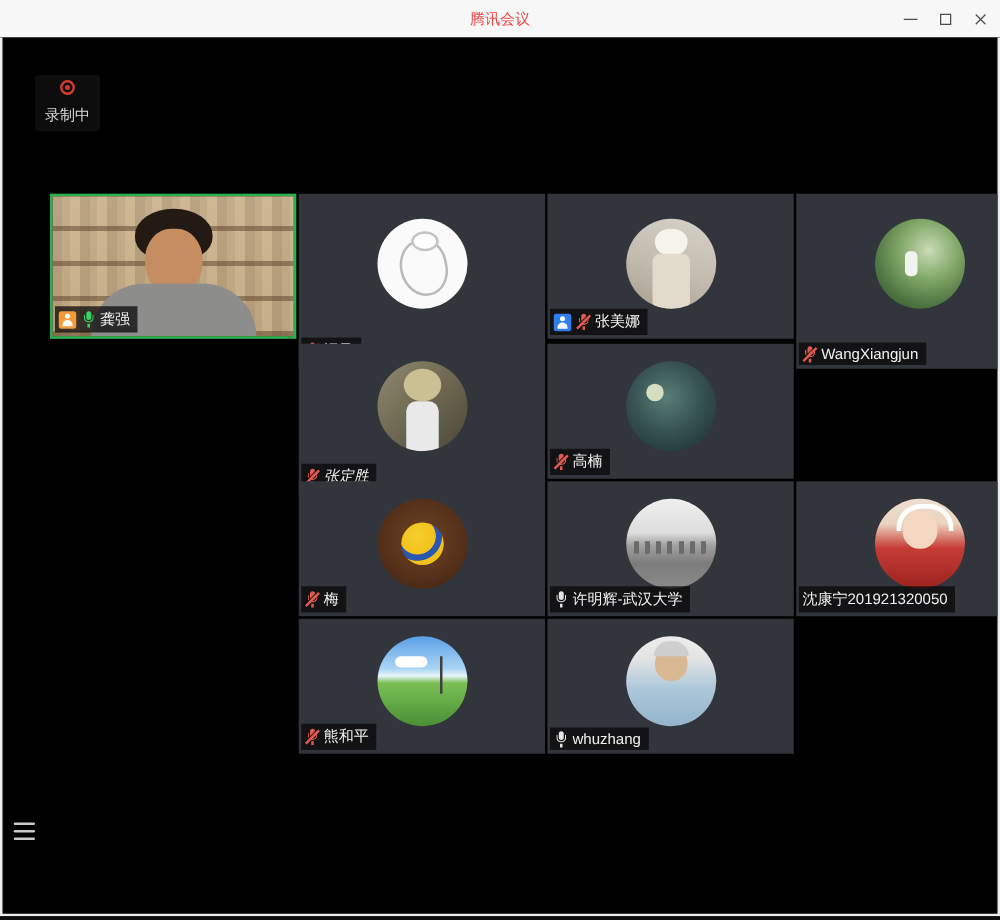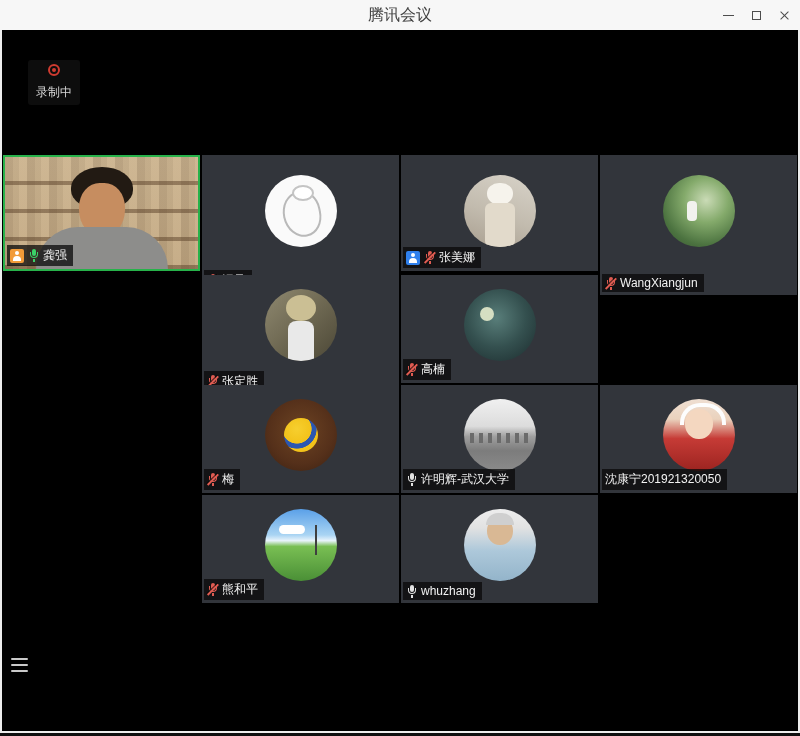--- a/index.html
+++ b/index.html
@@ -3,21 +3,21 @@
 <meta charset="utf-8">
 <style>
   * { margin:0; padding:0; box-sizing:border-box; }
   html,body { width:800px; height:736px; background:#000; overflow:hidden;
               font-family:"Liberation Sans","DejaVu Sans",sans-serif; }
   .window { position:relative; width:800px; height:736px; background:#000; }
 
   
   .titlebar { position:absolute; top:0; left:0; right:0; height:30px; background:#f7f7f7;
               display:flex; align-items:center; justify-content:center; }
-  .title { font-size:16px; color:#404040; }
+  .title { font-size:12px; color:#ef4444; }
   .win-controls { position:absolute; right:2px; top:0; height:30px; display:flex; }
   .win-btn { width:28px; height:100%; display:flex; align-items:center; justify-content:center; cursor:pointer; }
   .glyph-min { width:11px; height:1px; background:#4d4d4d; }
   .glyph-max { width:9px; height:9px; border:1px solid #4d4d4d; }
   .glyph-close { position:relative; width:11px; height:11px; }
   .glyph-close::before,.glyph-close::after { content:""; position:absolute; left:5px; top:0;
       width:1px; height:11px; background:#4d4d4d; }
   .glyph-close::before { transform:rotate(45deg); }
   .glyph-close::after  { transform:rotate(-45deg); }
 
@@ -33,21 +33,21 @@
   .rec-dot::after { content:""; position:absolute; left:2px; top:2px; width:4px; height:4px;
                     background:var(--c-recording,#cf3b30); border-radius:50%; }
   .rec-label { font-size:12px; color:#d9d9d9; }
 
   
   .list-icon { position:absolute; left:9px; top:628px; width:17px; height:14px;
                display:flex; flex-direction:column; justify-content:space-between; cursor:pointer; }
   .list-icon i { height:2px; background:#c9c9c9; border-radius:1px; }
 
   
-  .grid { position:absolute; inset:0; }
+  .grid { position:absolute; inset:0;margin-left:37px; }
   .tile { position:absolute; background:var(--c-tile,#32353b); overflow:hidden; cursor:pointer; }
   .tile.speaking { border:2px solid var(--c-speaking,#27b24a); }
 
   .avatar { position:absolute; left:50%; width:72px; height:72px; transform:translateX(-50%);
             border-radius:50%; overflow:hidden; }
 
   
   .nameplate { position:absolute; left:2px; bottom:3px; display:flex; align-items:center; gap:4px;
                background:rgba(8,8,8,.74); padding:2px 6px 2px 3px; max-width:calc(100% - 6px);
                white-space:nowrap; }
@@ -240,21 +240,21 @@
 
       <span class="mic muted">
         <i class="cap"></i>
         <i class="arc"></i>
         <i class="stem"></i>
         <i class="slash"></i>
       </span>
       <span class="pname">WangXiangjun</span>
     </div>
   </div>
-        <div class="tile" style="left: 200px; top: 245px; width: 197px; height: 120px;">
+        <div class="tile" style="left: 200px; top: 245px; width: 197px; height: 120px; font-style: italic;">
 
     <div class="avatar av-tomcat" style="top: 14px;"></div>
     <div class="nameplate">
 
       <span class="mic muted">
         <i class="cap"></i>
         <i class="arc"></i>
         <i class="stem"></i>
         <i class="slash"></i>
       </span>

